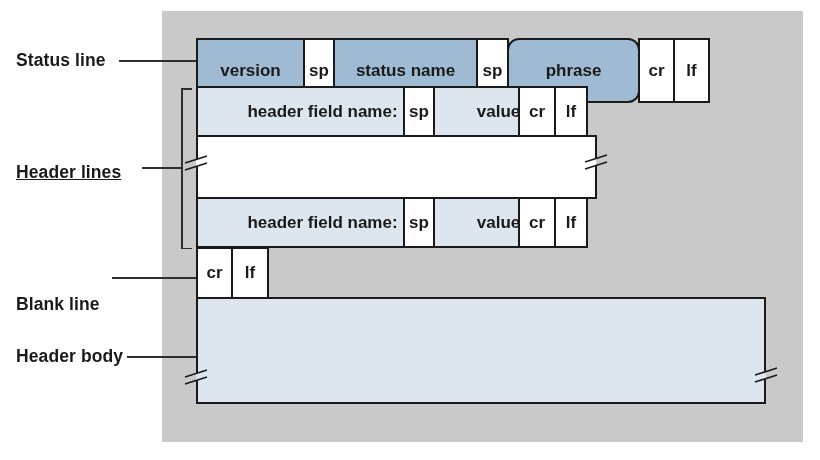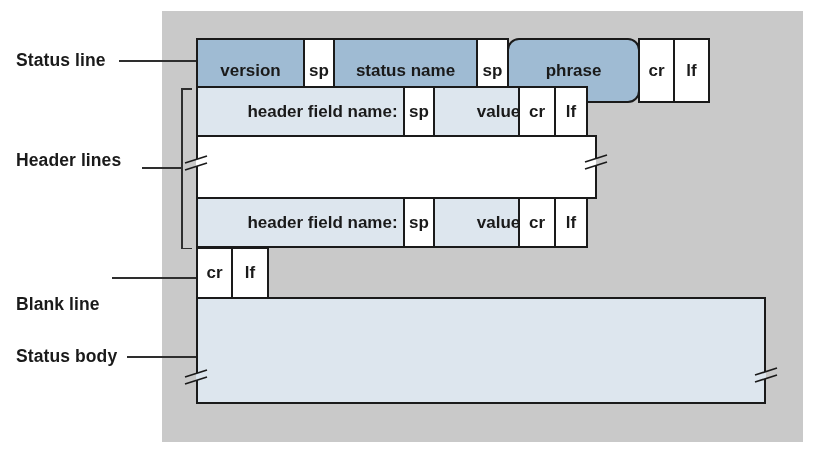--- a/index.html
+++ b/index.html
@@ -106,23 +106,23 @@
   .gap-light{ fill:var(--light); }
 </style>
 </head>
 <body>
 
 <div class="stage">
 
   <div class="panel"></div>
 
   <div class="figlabel" style="top:50px;">Status line</div>
-  <div class="figlabel" style="top:150px;">Header lines</div>
+  <div class="figlabel" style="top:162px;text-decoration:underline;">Header lines</div>
   <div class="figlabel" style="top:268px;margin-top:26px;">Blank line</div>
-  <div class="figlabel" style="top:346px;">Status body</div>
+  <div class="figlabel" style="top:346px;">Header body</div>
 
   <div class="leader" style="left:119px; top:60px;  width:77px;"></div>
   <div class="leader" style="left:142px; top:167px; width:40px;"></div>
   <div class="leader" style="left:112px; top:277px; width:84px;"></div>
   <div class="leader" style="left:127px; top:356px; width:69px;"></div>
 
   <div class="bracket-v" style="left:181px; top:88px; height:161px;"></div>
   <div class="bracket-h" style="left:181px; top:88px;  width:11px;"></div>
   <div class="bracket-h" style="left:181px; top:247.5px; width:11px;"></div>
 

